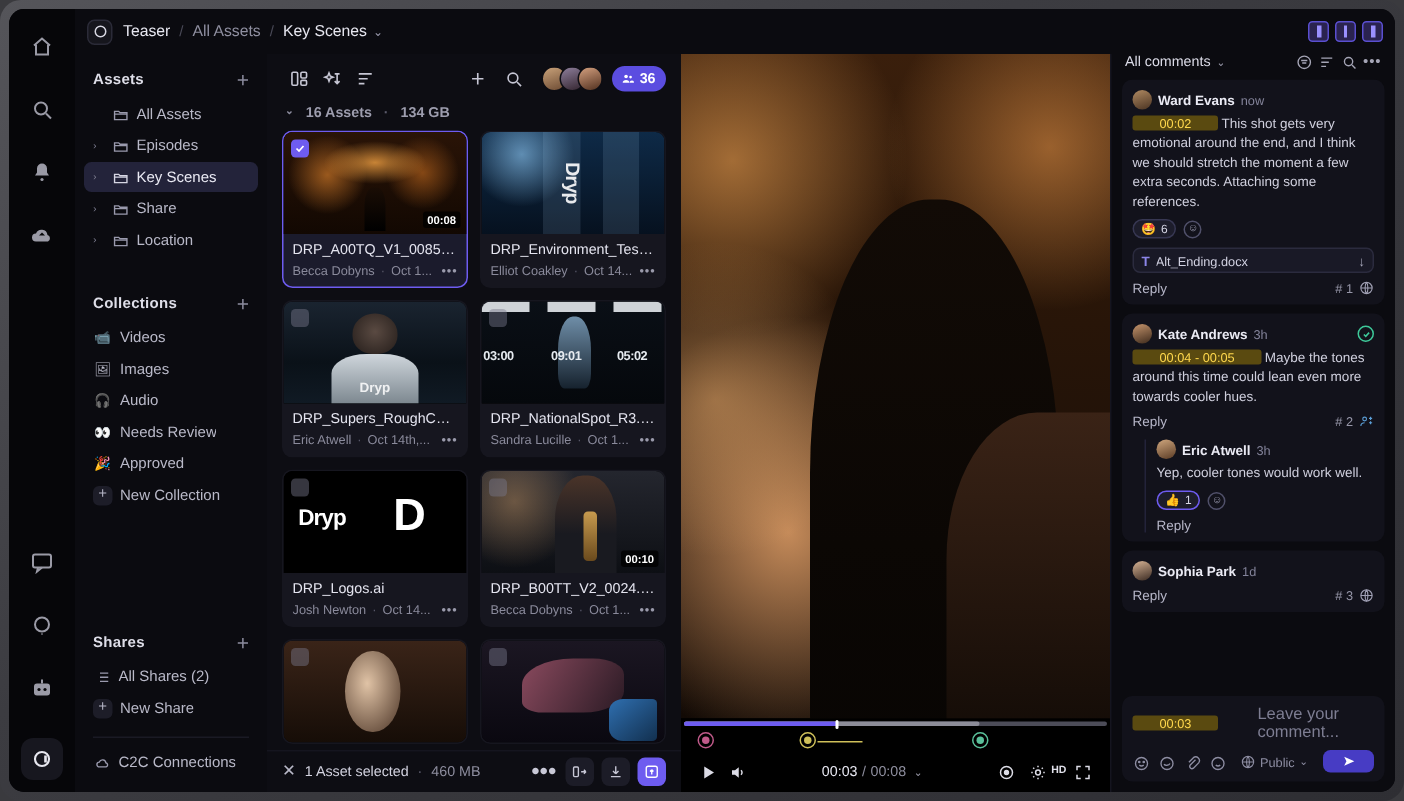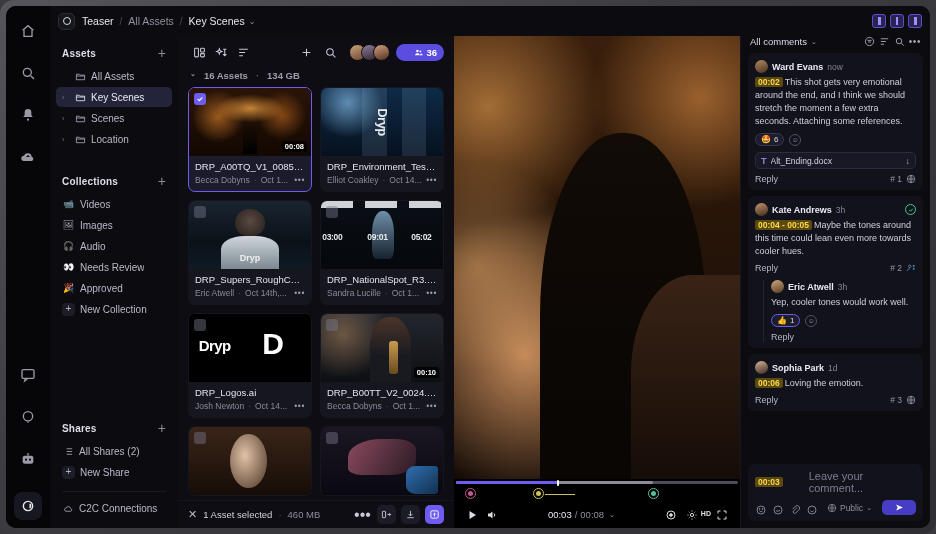--- a/index.html
+++ b/index.html
@@ -108,21 +108,21 @@
     color:#c6c6d4; cursor:pointer; }
   .tb-ic svg { width:13px; height:13px; }
   .tb-right { margin-left:auto; display:flex; align-items:center; gap:2px; }
   .avatars { display:flex; margin-left: 6px; }
   .av { width:17px; height:17px; border-radius:50%; border:1.5px solid #0d0d13; margin-left:-5px; }
   .av:first-child { margin-left:0; }
   .av1 { background: linear-gradient(160deg,#c9a27a,#6d4b33); }
   .av2 { background: linear-gradient(160deg,#8e7f9c,#33242e); }
   .av3 { background: linear-gradient(160deg,#d4a07f,#51301f); }
   .members {
-    height:17px; padding:0 7px 0 18px; border-radius:9px; background:#5b4de0;
+    height:17px; padding:0 7px 0 6px; border-radius:9px; background:#5b4de0;
     display:flex; align-items:center; gap:3px; color:#fff; font-size:9.5px;
     font-weight:bold; margin-left:4px;
   }
   .members svg { width:9px; height:9px; }
 
   .assets-meta {
     display:flex; align-items:flex-start; gap:8px; padding: 2px 12px 6px 12px;
     font-size: 9.5px; color: #9d9dae; flex:none;font-weight:bold;
   }
   .assets-meta .caret { font-size:7px; color:#8c8c9e; }
@@ -280,22 +280,22 @@
   .cav-w { background:linear-gradient(160deg,#b08a62,#4a3322); }
   .cav-k { background:linear-gradient(160deg,#c6956d,#3d2a1c); }
   .cav-e { background:linear-gradient(160deg,#d0a77e,#5a3b25); }
   .cav-s { background:linear-gradient(160deg,#d8b495,#3a2a22); }
   .cname { font-size:9px; color:#eaeaf4; font-weight:bold; }
   .ctime { font-size:8.5px; color:#83839a; }
   .ccheck { margin-left:auto; width:11px; height:11px; border-radius:50%;
     border:1.2px solid #3ec99a; display:flex; align-items:center; justify-content:center; }
   .ccheck svg { width:6px; height:6px; }
   .ctext { font-size:9px; line-height:1.45; color:#cfcfdd; }
-  .tstamp { background:#5a4a10; color:#ffd84d; border-radius:2px; padding:0 3px;
-    font-size:8.5px; font-weight:bold; margin-right:2px; }
+  .tstamp { background:#5a4a10; color:#ffd84d; border-radius:2px; padding:0 18px;
+    font-size:8.5px; font-weight:normal; margin-right:2px; }
   .creacts { display:flex; align-items:center; gap:5px; margin-top:5px; }
   .pill { height:13px; padding:0 5px; border-radius:7px; background:#1d1d2b;
     border:1px solid #373752; display:flex; align-items:center; gap:3px;
     font-size:8px; color:#d7d7e6; }
   .pill.acc { border-color:#6e5cf0; }
   .emoji-btn { width:12px; height:12px; border-radius:50%; border:1px solid #50506a; color:#9b9bb0;
     display:flex; align-items:center; justify-content:center; font-size:7px; }
   .attach { margin-top:6px; height:17px; border-radius:5px; background:#191926;
     border:1px solid #2b2b3e; display:flex; align-items:center; gap:4px; padding: 0 5px; }
   .attach .ti { color:#8c86e8; font-size:9px; font-weight:bold; }
@@ -422,39 +422,49 @@
         <div class="sb-item">
           <span class="caret"></span>
           <span class="ic">
                 <svg viewBox="0 0 24 24" fill="none" stroke="#9a9aad" stroke-width="2">
                   <path d="M3 7h6l2 2h10v10H3z"></path>
                   <path d="M3 11h18"></path>
                 </svg>
               </span>
           <span class="lbl">All Assets</span>
         </div>
+        <div class="sb-item">
+          <span class="caret">›</span>
+          <span class="ic">
+                <svg viewBox="0 0 24 24" fill="none" stroke="#9a9aad" stroke-width="2">
+                  <path d="M3 7h6l2 2h10v10H3z"></path>
+                  <path d="M3 11h18"></path>
+                </svg>
+              </span>
+          <span class="lbl">Episodes</span>
+        </div>
         <div class="sb-item sel">
           <span class="caret">›</span>
           <span class="ic">
                 <svg viewBox="0 0 24 24" fill="none" stroke="#d6d6e4" stroke-width="2">
                   <path d="M3 7h6l2 2h10v10H3z"></path>
                   <path d="M3 11h18"></path>
                 </svg>
               </span>
           <span class="lbl">Key Scenes</span>
         </div>
         <div class="sb-item">
           <span class="caret">›</span>
           <span class="ic">
                 <svg viewBox="0 0 24 24" fill="none" stroke="#9a9aad" stroke-width="2">
                   <path d="M3 7h6l2 2h10v10H3z"></path>
                   <path d="M3 11h18"></path>
                 </svg>
               </span>
-          <span class="lbl">Scenes</span>
+          <span class="lbl">Share</span>
         </div>
         <div class="sb-item">
           <span class="caret">›</span>
           <span class="ic">
                 <svg viewBox="0 0 24 24" fill="none" stroke="#9a9aad" stroke-width="2">
                   <path d="M3 7h6l2 2h10v10H3z"></path>
                   <path d="M3 11h18"></path>
                 </svg>
               </span>
           <span class="lbl">Location</span>
@@ -918,23 +928,20 @@
                 <span class="reply">Reply</span>
               </div>
             </div>
           </div>
 
           <div class="cbox">
             <div class="chead">
               <div class="cav cav-s"></div>
               <span class="cname">Sophia Park</span>
               <span class="ctime">1d</span>
-            </div>
-            <div class="ctext">
-              <span class="tstamp">00:06</span><span>Loving the emotion.</span>
             </div>
             <div class="cfoot">
               <span class="reply">Reply</span>
               <div class="right">
                 <span class="cnum"># 3</span>
                 <svg viewBox="0 0 24 24" fill="none" stroke="#a0a0b4" stroke-width="1.8">
                       <circle cx="12" cy="12" r="9"></circle>
                       <path d="M3 12h18M12 3c3 3 3 15 0 18M12 3c-3 3-3 15 0 18"></path>
                     </svg>
               </div>

